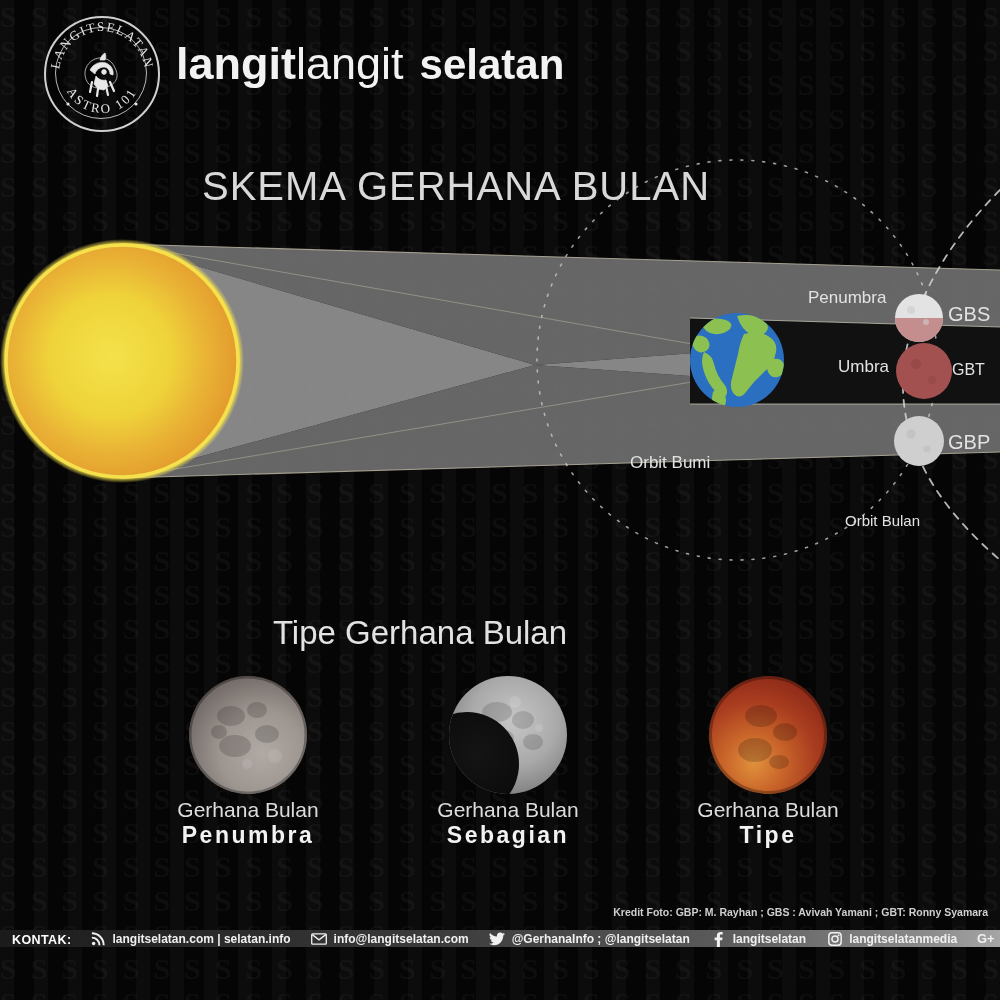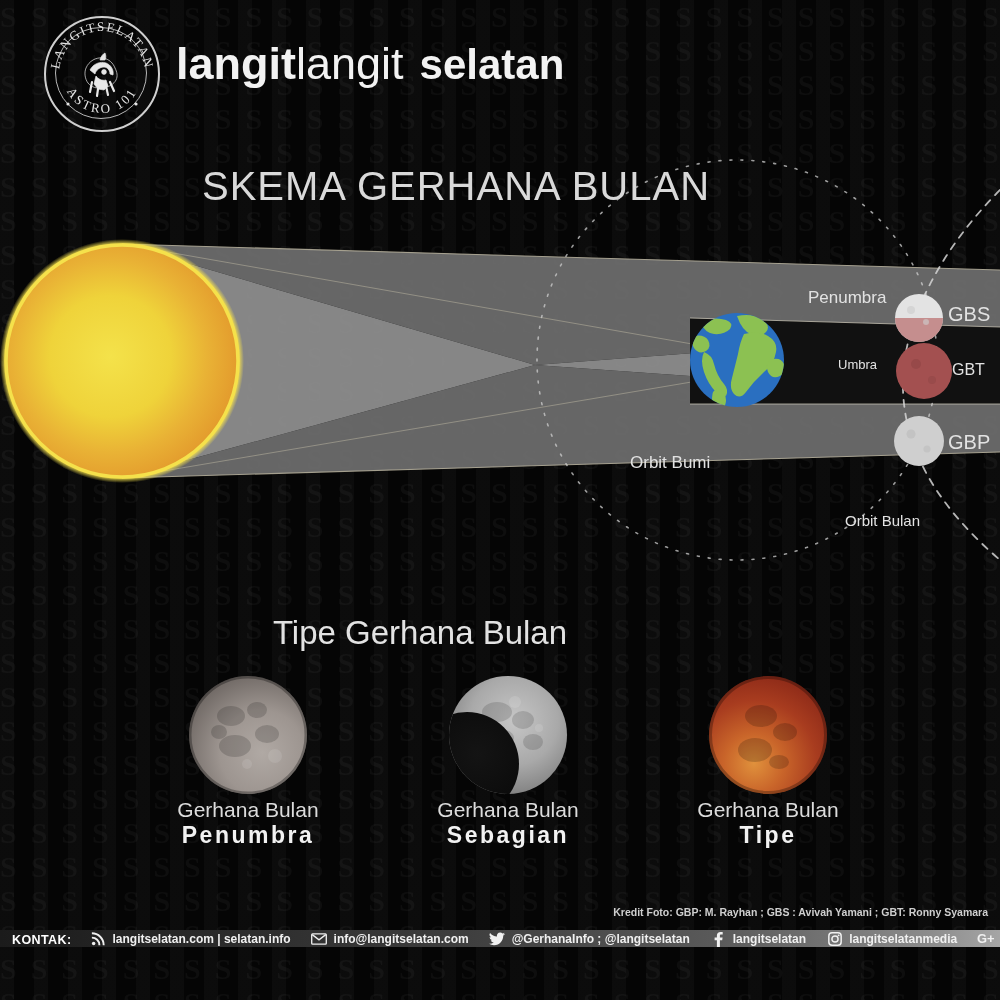--- a/index.html
+++ b/index.html
@@ -32,21 +32,21 @@
   
   #main-title{position:absolute;left:0;top:164px;width:912px;text-align:center;
     font-size:40px;letter-spacing:1px;color:#d9d9d9;}
 
   
   #diagram{position:absolute;left:0;top:0;width:1000px;height:600px;}
   #diagram svg{width:1000px;height:600px;display:block;}
 
   .diag-label{position:absolute;color:#e2e2e2;white-space:nowrap;}
   #label-penumbra{left:808px;top:288px;font-size:17px;}
-  #label-umbra{left:838px;top:357px;font-size:13px;}
+  #label-umbra{left:838px;top:357px;font-size:17px;}
   #label-gbs{left:948px;top:303px;font-size:20px;}
   #label-gbt{left:952px;top:361px;font-size:16px;}
   #label-gbp{left:948px;top:431px;font-size:20px;}
   #label-orbit-bumi{left:630px;top:453px;font-size:17px;}
   #label-orbit-bulan{left:845px;top:512px;font-size:15px;}
 
   
   #types-title{position:absolute;left:0;top:614px;width:840px;text-align:center;
     font-size:33px;color:#e2e2e2;}
   .type-col{position:absolute;top:676px;width:260px;text-align:center;}

